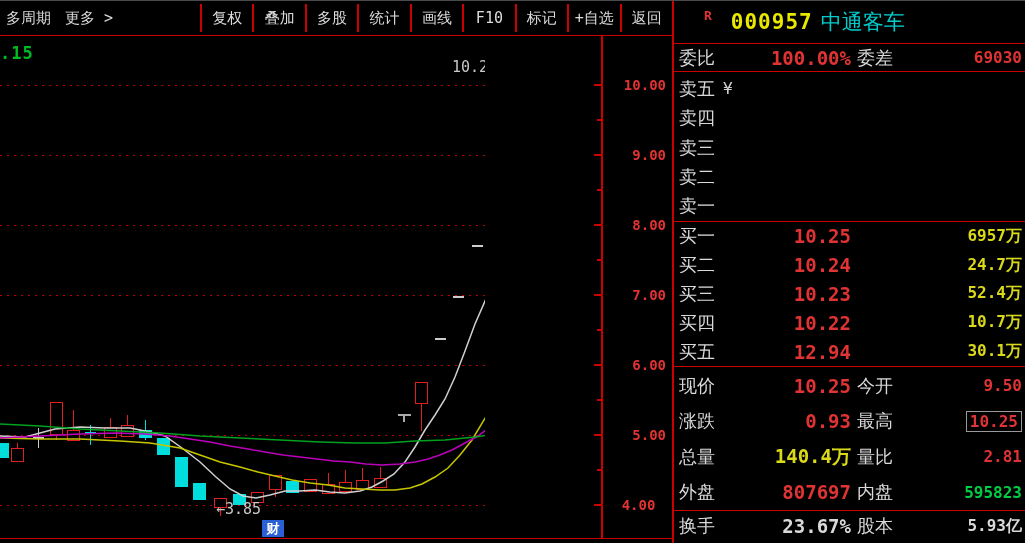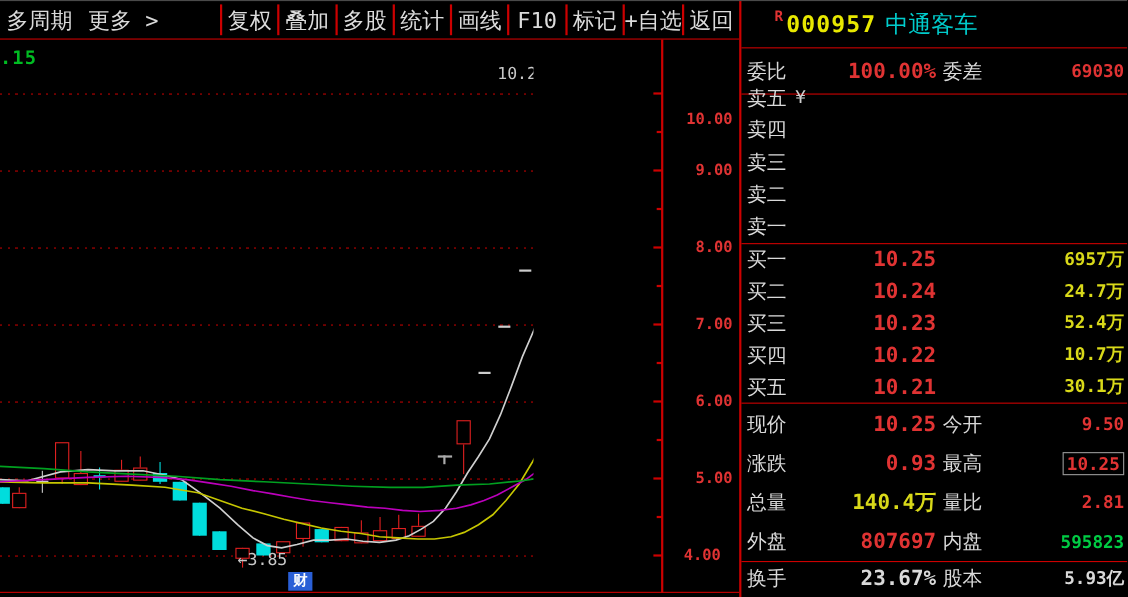--- a/index.html
+++ b/index.html
@@ -7,21 +7,21 @@
     --value-green:#00cc44; --text-white:#d9d9d9; --name-cyan:#00cccc;
     --code-yellow:#e8e800; --candle-red:#e02020; --candle-cyan:#00dddd;
     --badge-blue:#2a5fd6; --badge-red:#b31111;
   }
   html,body{margin:0;padding:0;background:#000;}
   #app{position:relative;width:1025px;height:543px;background:#000;overflow:hidden;
        font-family:"DejaVu Sans Mono","DejaVu Sans","Liberation Sans",sans-serif;}
   #app::before{content:"";position:absolute;left:0;top:0;width:100%;height:1px;background:#4a4a4a;z-index:9;}
 
   
-  .toolbar{position:absolute;left:0;top:1px;width:672px;height:34px;color:var(--text-white);font-size:20px;}
+  .toolbar{position:absolute;left:0;top:1px;width:672px;height:34px;color:var(--text-white);font-size:15px;}
   .tb-left{position:absolute;left:6px;top:0;height:34px;display:flex;align-items:center;gap:14px;}
   .tb-left span{cursor:default;}
   .tb-buttons{position:absolute;left:200px;top:3px;width:472px;height:28px;display:flex;}
   .tb-btn{flex:1;display:flex;align-items:center;justify-content:center;border-left:2px solid var(--accent-red);
           color:#dcdcdc;white-space:nowrap;}
   .tb-btn:last-child{border-right:0;}
 
   
   .chart{position:absolute;left:0;top:36px;width:485px;height:503px;overflow:hidden;}
   .chart-topline{position:absolute;left:0;top:35px;width:672px;height:1px;background:var(--accent-red);}
@@ -44,29 +44,29 @@
   
   .axis{position:absolute;left:601px;top:36px;width:71px;height:503px;border-left:2px solid var(--accent-red);}
   .axis-label{position:absolute;left:8px;width:55px;text-align:right;color:var(--value-red);
               font-size:14px;font-weight:bold;height:16px;line-height:16px;}
   .tick{position:absolute;background:var(--accent-red);height:2px;}
 
   
   .panel{position:absolute;left:672px;top:0;width:353px;height:543px;border-left:2px solid var(--accent-red);box-sizing:border-box;}
   .p-header{position:absolute;left:0;top:0;width:100%;height:43px;display:flex;align-items:center;padding-left:30px;box-sizing:border-box;}
   .p-flag{color:#e03333;font-size:13px;font-weight:bold;align-self:flex-start;margin-top:8px;}
-  .p-code{color:var(--code-yellow);font-size:21px;font-weight:bold;margin-left:3px;letter-spacing:1px;}
+  .p-code{color:var(--code-yellow);font-size:21px;font-weight:bold;margin-left:19px;letter-spacing:1px;}
   .p-name{color:var(--name-cyan);font-size:21px;margin-left:8px;}
   .divider{position:absolute;left:0;width:100%;height:1px;background:var(--accent-red);}
   .p-row{position:relative;display:flex;align-items:center;color:var(--text-white);font-size:18px;}
   .p-label{padding-left:5px;white-space:nowrap;}
   .v1{position:absolute;left:70px;width:107px;text-align:right;font-size:19px;font-weight:bold;}
   .l2{position:absolute;left:183px;font-size:18px;white-space:nowrap;}
   .v2{position:absolute;right:3px;width:110px;text-align:right;font-size:16px;font-weight:bold;}
-  .weibi{position:absolute;left:0;top:43px;width:100%;height:43px;border-top:1px solid var(--accent-red);
+  .weibi{position:absolute;left:0;top:43px;width:100%;height:29px;border-top:1px solid var(--accent-red);
          border-bottom:1px solid var(--accent-red);box-sizing:border-box;}
   .sells{position:absolute;left:0;top:74px;width:100%;height:147px;display:flex;flex-direction:column;}
   .sells .p-row{flex:1;}
   .buys{position:absolute;left:0;top:222px;width:100%;height:144px;display:flex;flex-direction:column;}
   .buys .p-row{flex:1;}
   .stats{position:absolute;left:0;top:368px;width:100%;height:142px;display:flex;flex-direction:column;}
   .stats .p-row{flex:1;}
   .lastrow{position:absolute;left:0;top:511px;width:100%;height:30px;}
   .red{color:var(--value-red);} .yellow{color:var(--value-yellow);} .green{color:var(--value-green);}
   .white{color:var(--text-white);} 
@@ -174,21 +174,21 @@
         <polyline points="0,388 40,390 80,393 120,395 160,397 200,400 240,402 280,404 320,406 355,407 385,407 415,405 445,404 475,401 500,397 518,393 535,389" fill="none" stroke="#00a020" stroke-width="1.5"></polyline>
         <path d="M499,38 L524,31 M524,31 l-7,0 M524,31 l-3,6" stroke="#aaa" fill="none" stroke-dasharray="4 3"></path>
       </svg>
       <div class="ann" style="left: 452px; top: 22px;">10.25</div>
       <div class="ann" style="left: 216px; top: 464px;">←3.85</div>
       <div class="badge" style="left: 262px; top: 484px; background: rgb(42, 95, 214); color: rgb(255, 255, 255);">财</div>
       <div class="badge" style="left: 502px; top: 484px; background: rgb(179, 17, 17); color: rgb(42, 0, 0);">涨</div>
     </div>
 
   <div class="axis">
-      <div class="axis-label" style="top: 41px; margin-top: 24px;">10.00</div>
+      <div class="axis-label" style="top: 41px;">10.00</div>
       <div class="tick" style="left: -9px; width: 8px; top: 48px;"></div>
       <div class="axis-label" style="top: 111px;">9.00</div>
       <div class="tick" style="left: -9px; width: 8px; top: 118px;"></div>
       <div class="axis-label" style="top: 181px;">8.00</div>
       <div class="tick" style="left: -9px; width: 8px; top: 188px;"></div>
       <div class="axis-label" style="top: 251px;">7.00</div>
       <div class="tick" style="left: -9px; width: 8px; top: 258px;"></div>
       <div class="axis-label" style="top: 321px;">6.00</div>
       <div class="tick" style="left: -9px; width: 8px; top: 328px;"></div>
       <div class="axis-label" style="top: 391px;">5.00</div>
@@ -254,21 +254,21 @@
         <span class="v1 red">10.23</span>
         <span class="v2 yellow">52.4万</span>
       </div>
       <div class="p-row">
         <span class="p-label">买四</span>
         <span class="v1 red">10.22</span>
         <span class="v2 yellow">10.7万</span>
       </div>
       <div class="p-row">
         <span class="p-label">买五</span>
-        <span class="v1 red">10.21</span>
+        <span class="v1 red">12.94</span>
         <span class="v2 yellow">30.1万</span>
       </div>
     </div>
 
     <div class="divider" style="top:366px"></div>
 
     <div class="stats">
       <div class="p-row">
         <span class="p-label">现价</span>
         <span class="v1 red">10.25</span>

